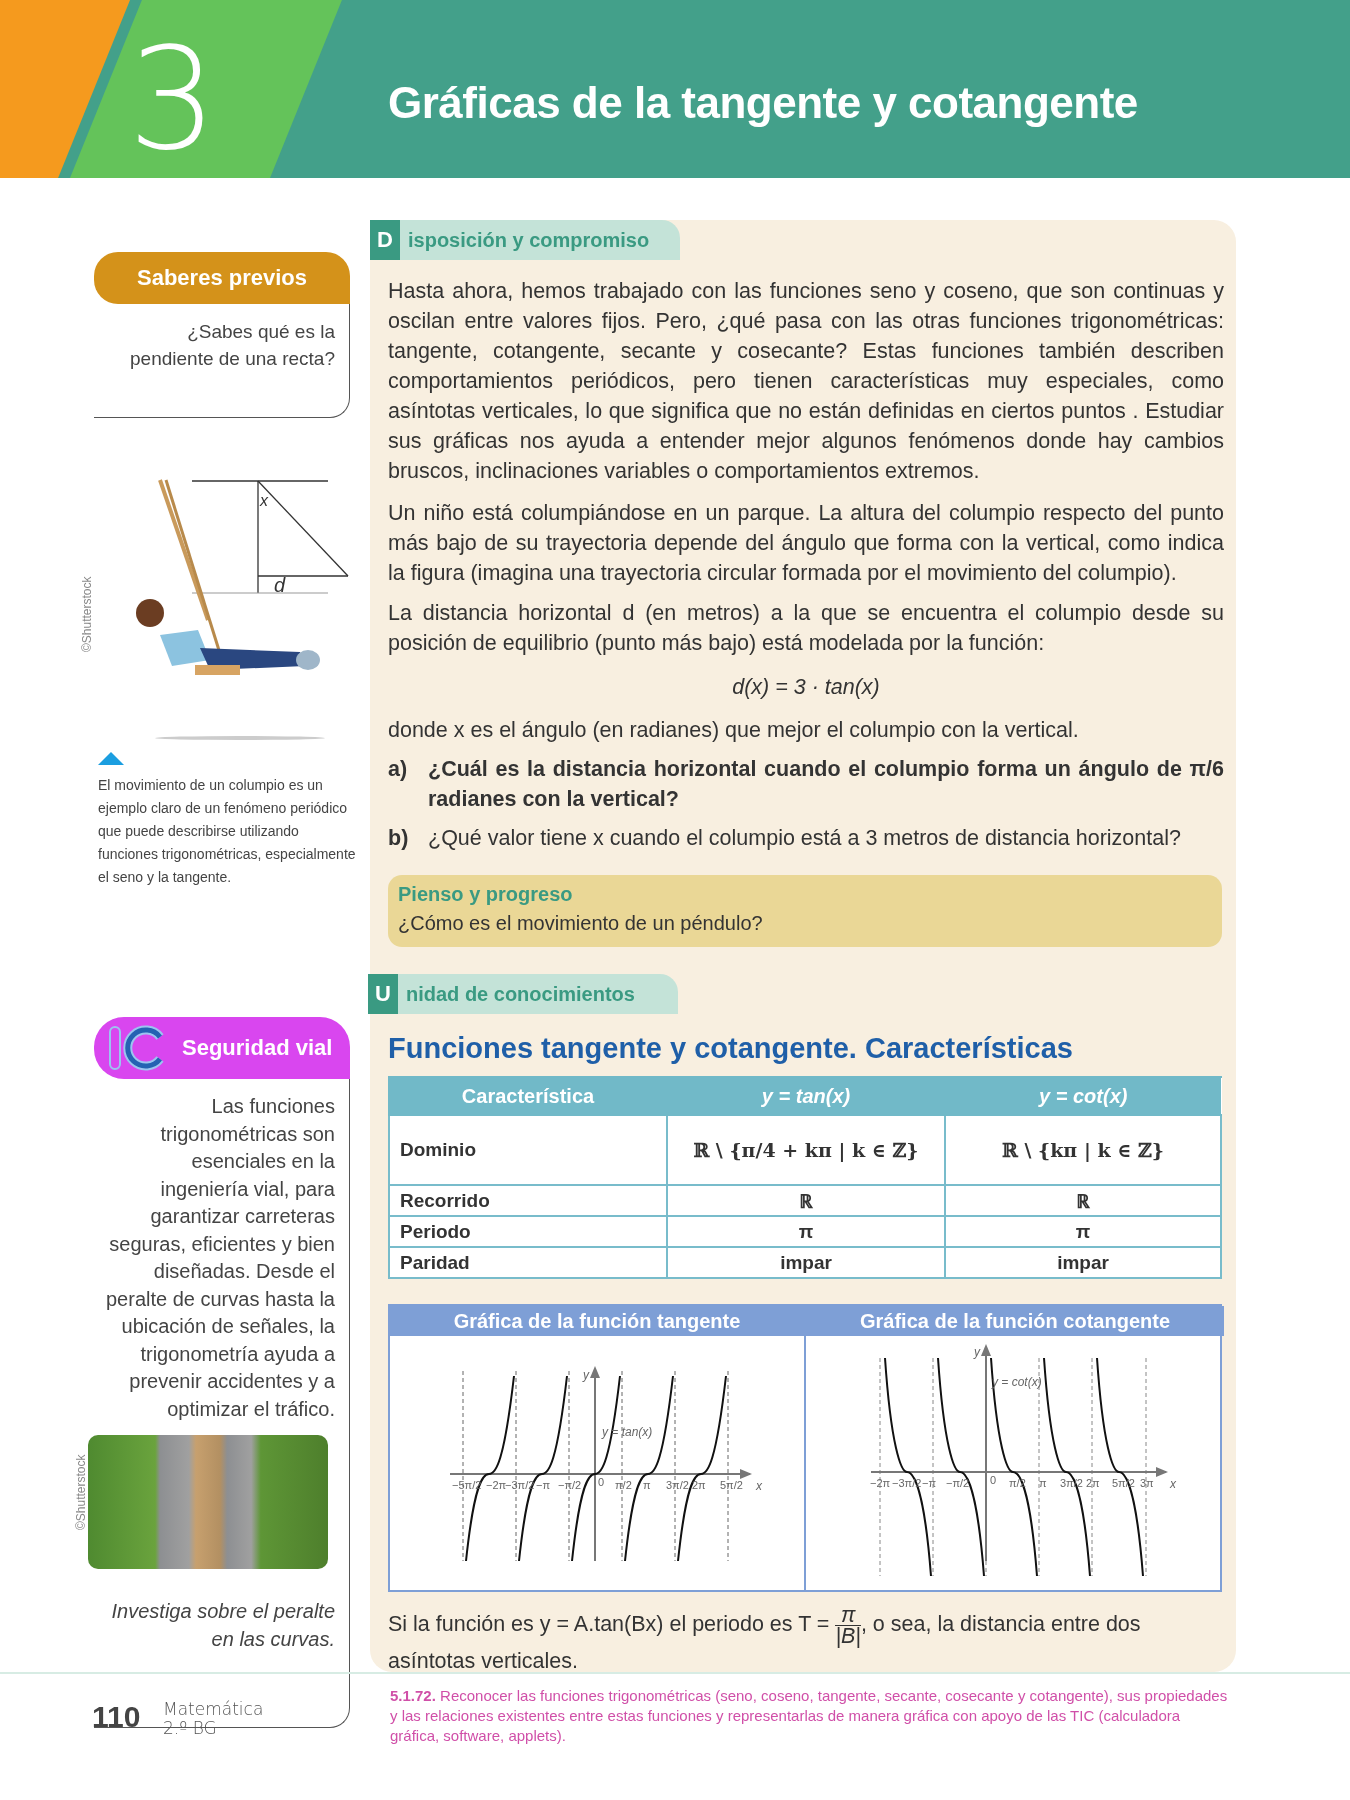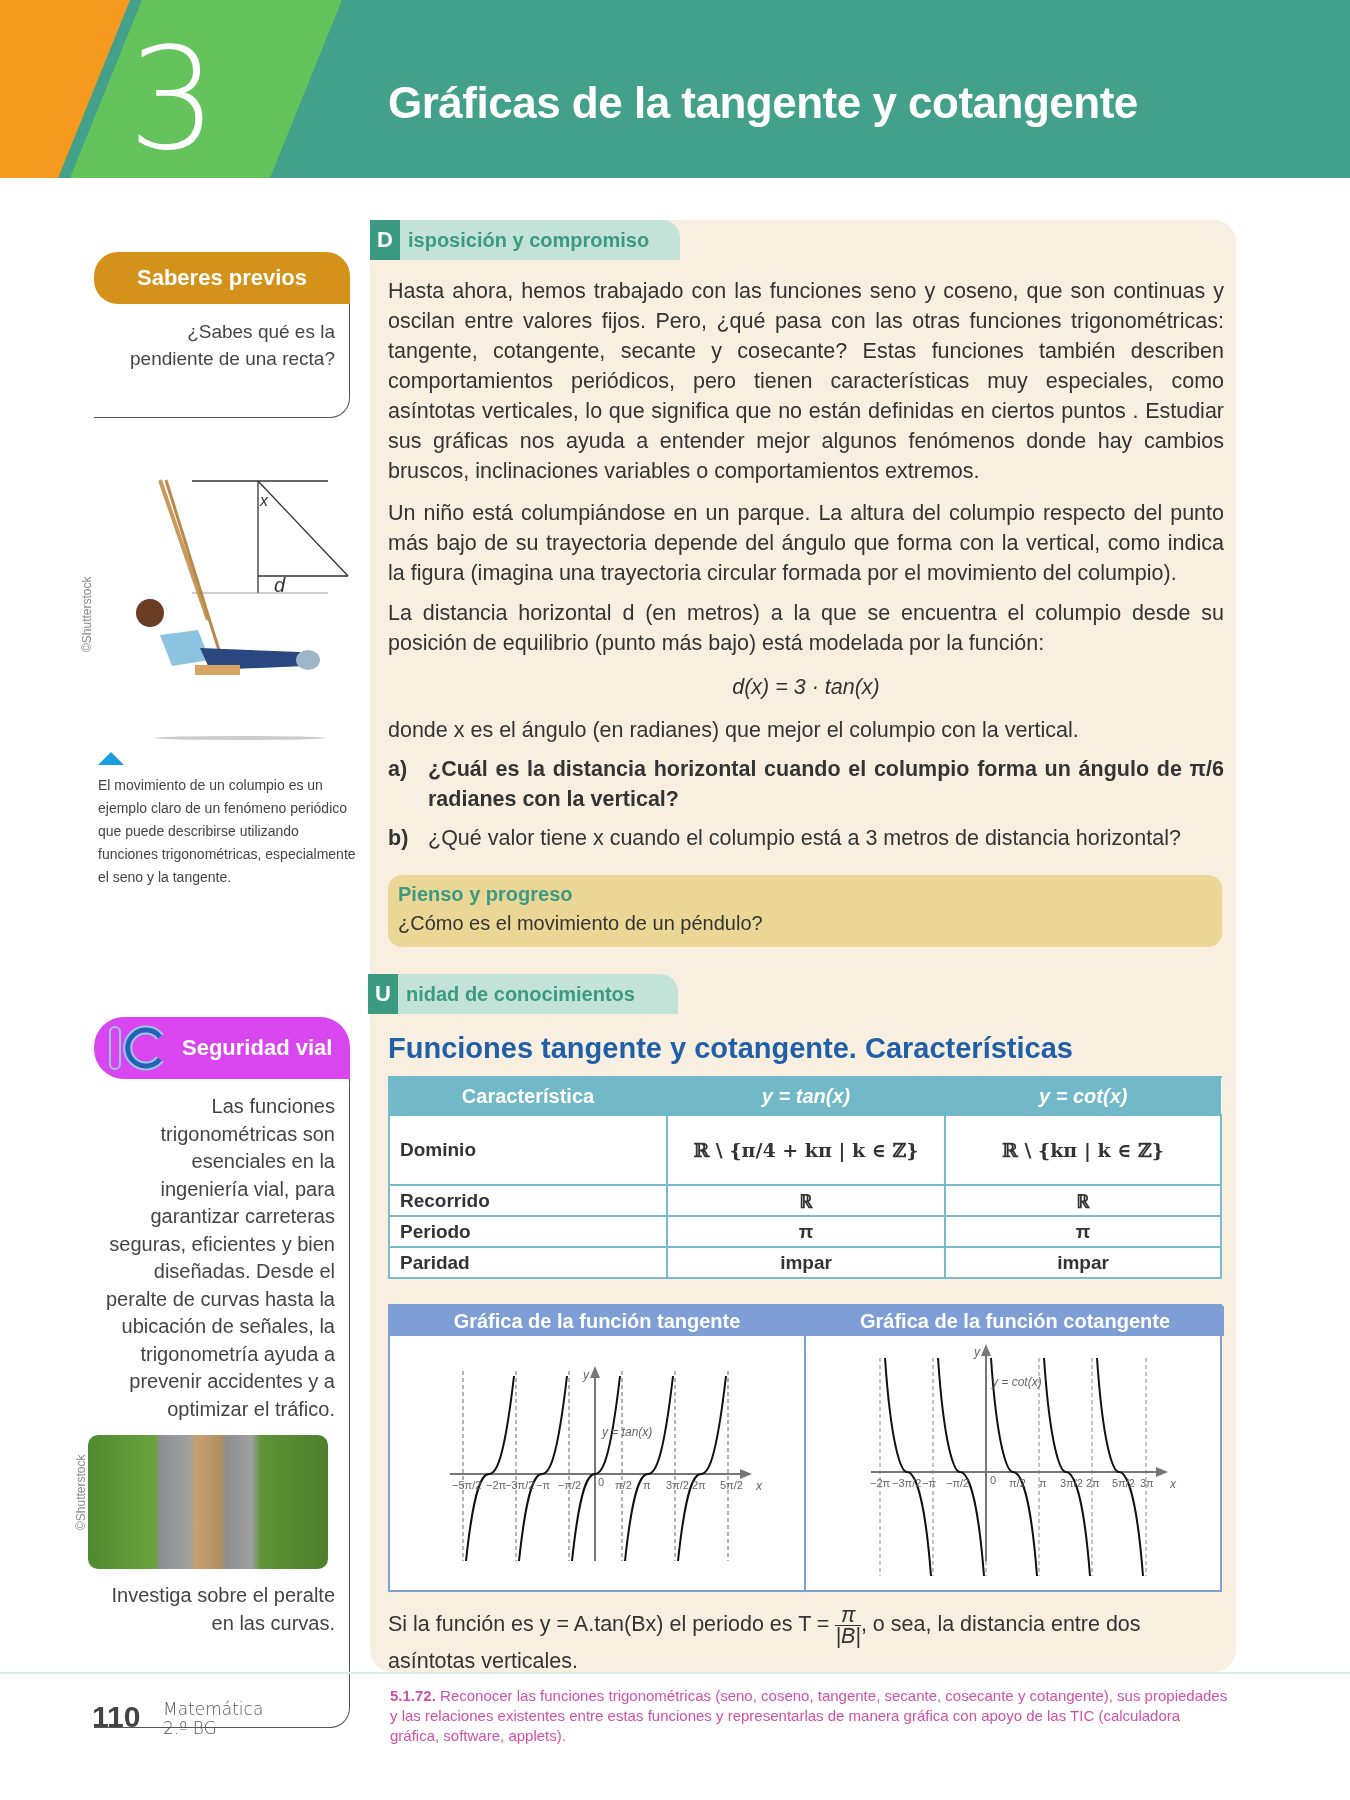--- a/index.html
+++ b/index.html
@@ -86,21 +86,21 @@
     <svg width="62" height="50" viewBox="0 0 62 50">
         <rect x="2" y="4" width="10" height="42" rx="5" fill="none" stroke="#9cc4f0" stroke-width="2"></rect>
         <path d="M52 14 A18 18 0 1 0 52 36" fill="none" stroke="#9cc4f0" stroke-width="9"></path>
         <path d="M52 14 A18 18 0 1 0 52 36" fill="none" stroke="#2462b3" stroke-width="5"></path>
       </svg>
     <span style="margin-left:12px">Seguridad vial</span>
   </div>
   <div class="sb-text" style="height:649px;padding-top:14px;font-size:20px;line-height:27.5px;color:#444">
     <div>Las funciones trigonométricas son esenciales en la ingeniería vial, para garantizar carreteras seguras, eficientes y bien diseñadas. Desde el peralte de curvas hasta la ubicación de señales, la trigonometría ayuda a prevenir accidentes y a optimizar el tráfico.</div>
     <div style="margin:12px 0 0 -12px;width:240px;height:134px;border-radius:10px;background:linear-gradient(90deg,#4f8a30 0%,#6aa33d 28%,#8d8f92 30%,#a0a0a0 42%,#c7a06e 45%,#b39062 55%,#8d8f92 58%,#a0a0a0 68%,#5e9636 72%,#4e7f2c 100%)"></div>
-    <div style="margin-top:12px;line-height:28px">Investiga sobre el peralte en las curvas.</div>
+    <div style="font-style:italic;margin-top:28px;line-height:28px">Investiga sobre el peralte en las curvas.</div>
   </div>
 </div>
 <div class="credit" style="left:74px;top:1530px">©Shutterstock</div>
 
 <div class="main">
   <div class="sec-tab" style="left:0;top:0;width:310px">
     <span class="letter">D</span>
     <span>isposición y compromiso</span>
   </div>
   <div class="para" style="top:56px">Hasta ahora, hemos trabajado con las funciones seno y coseno, que son continuas y oscilan entre valores fijos. Pero, ¿qué pasa con las otras funciones trigonométricas: tangente, cotangente, secante y cosecante? Estas funciones también describen comportamientos periódicos, pero tienen características muy especiales, como asíntotas verticales, lo que significa que no están definidas en ciertos puntos . Estudiar sus gráficas nos ayuda a entender mejor algunos fenómenos donde hay cambios bruscos, inclinaciones variables o comportamientos extremos.</div>

